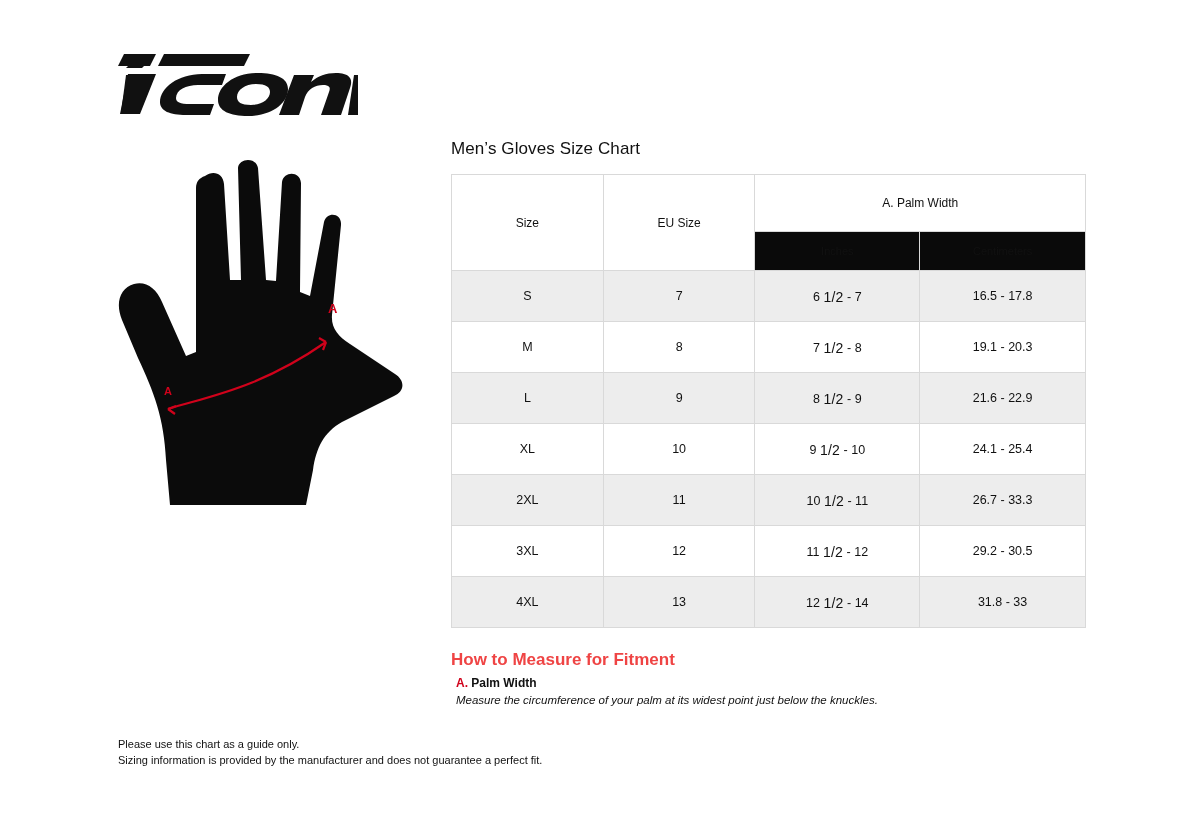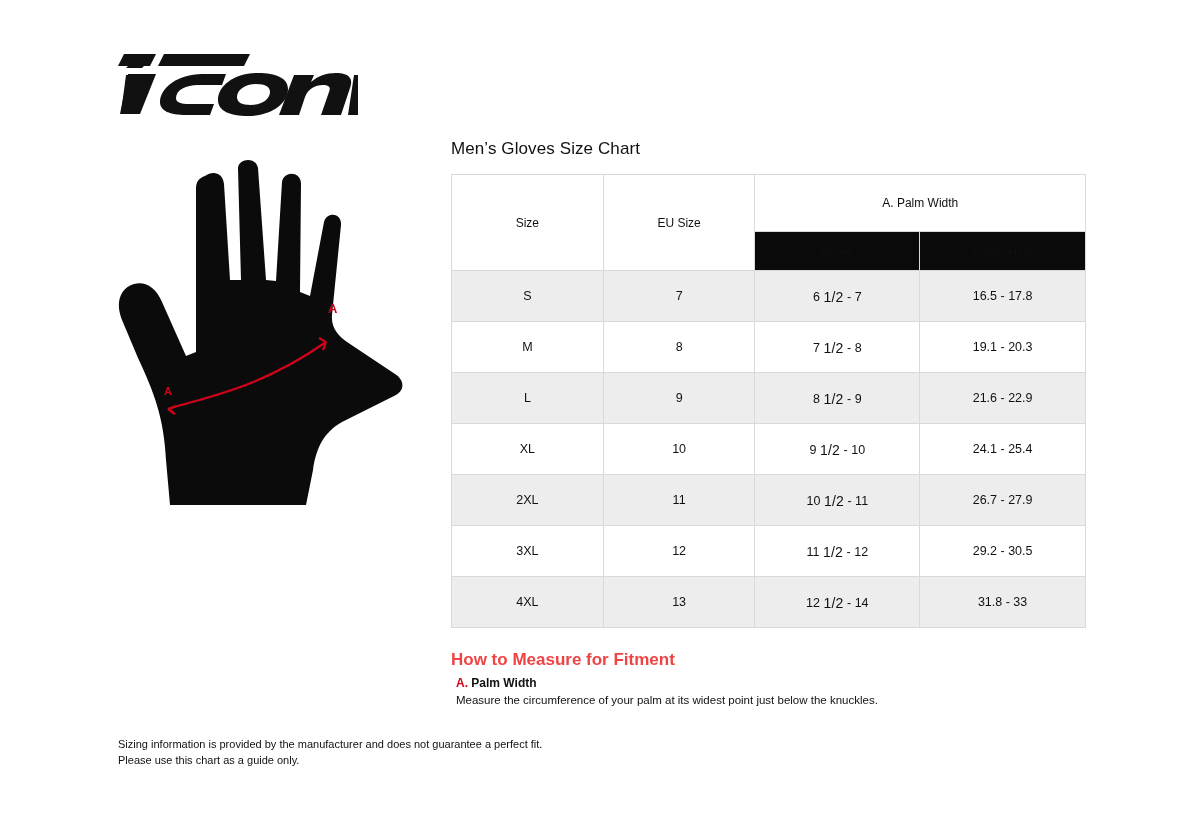--- a/index.html
+++ b/index.html
@@ -137,20 +137,21 @@
     font-weight: bold;
     color: #111;
   }
   .howto-sub .marker { color: #d0021b; }
   .howto-body {
     position: absolute;
     left: 456px;
     top: 694px;
     font-size: 11.5px;
     color: #111;
+    font-style: italic;
   }
 
   
   .disclaimer {
     position: absolute;
     left: 118px;
     top: 737px;
     font-size: 11px;
     line-height: 1.45;
     color: #111;
@@ -271,21 +272,21 @@
         <tr class="even">
           <td class="size-cell">XL</td>
           <td>10</td>
           <td><span>9</span> <span class="frac">1/2</span> <span>- 10</span></td>
           <td>24.1 - 25.4</td>
         </tr>
         <tr class="odd">
           <td class="size-cell">2XL</td>
           <td>11</td>
           <td><span>10</span> <span class="frac">1/2</span> <span>- 11</span></td>
-          <td>26.7 - 27.9</td>
+          <td>26.7 - 33.3</td>
         </tr>
         <tr class="even">
           <td class="size-cell">3XL</td>
           <td>12</td>
           <td><span>11</span> <span class="frac">1/2</span> <span>- 12</span></td>
           <td>29.2 - 30.5</td>
         </tr>
         <tr class="odd">
           <td class="size-cell">4XL</td>
           <td>13</td>
@@ -296,17 +297,17 @@
   </table>
 
   <div class="howto-title">How to Measure for Fitment</div>
   <div class="howto-sub">
     <span class="marker">A.</span>
     <span>Palm Width</span>
   </div>
   <div class="howto-body">Measure the circumference of your palm at its widest point just below the knuckles.</div>
 
   <div class="disclaimer">
+    <div>Please use this chart as a guide only.</div>
     <div>Sizing information is provided by the manufacturer and does not guarantee a perfect fit.</div>
-    <div>Please use this chart as a guide only.</div>
   </div>
 
 </div>
 
 </body></html>

